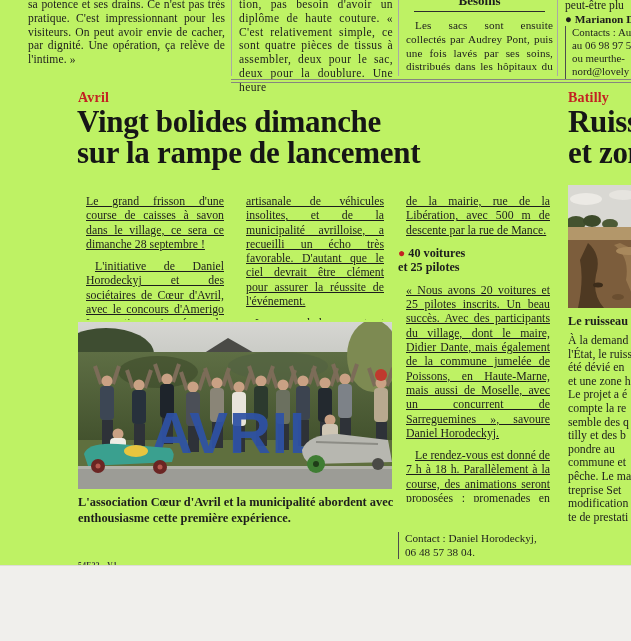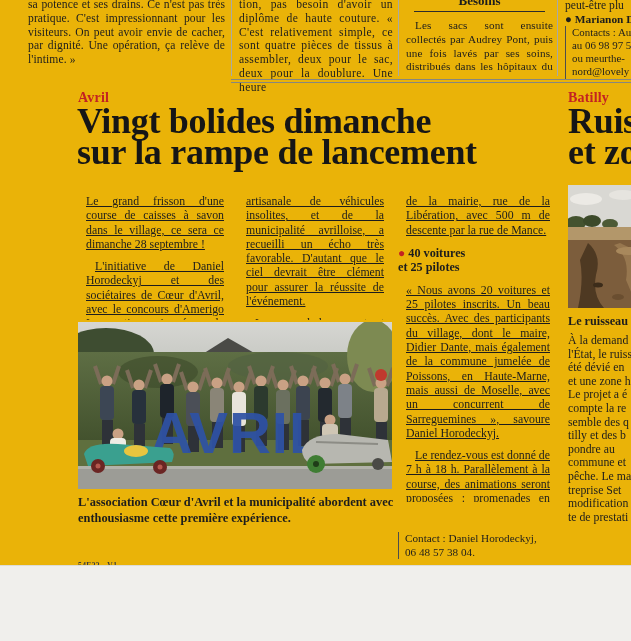--- a/index.html
+++ b/index.html
@@ -1,18 +1,18 @@
 <!DOCTYPE html>
 <html lang="fr"><head>
 <meta charset="utf-8">
 <style>
   html,body { margin:0; padding:0; background:#ffffff; }
   .page {
     position:relative; width:631px; height:641px; overflow:hidden;
-    background:#eab308; color:#1d1d1d;
+    background:#bef264; color:#1d1d1d;
     font-family:"Liberation Serif", serif;
   }
   .abs { position:absolute; }
   .just { text-align:justify; hyphens:auto; }
   .pre { white-space:pre-line; }
   p { margin:8px;text-decoration:underline; }
 
   
   .top-text { font-size:11.6px; line-height:13.8px; letter-spacing:0.1px; }
   .col-divider { width:1px; background:#a9a9a4; }
@@ -22,21 +22,21 @@
   .byline { font-weight:bold; font-size:11.4px; white-space:pre; }
   .contact-block {
     border-left:1.5px solid #4d4d4d; padding-left:6px;
     font-size:10.9px; line-height:13.2px; white-space:pre; overflow:hidden;
   }
   .double-rule { height:2px; border-top:1px solid #86867f; border-bottom:1px solid #86867f; }
 
   
   .kicker { font-weight:bold; font-size:14px; color:#c32222; letter-spacing:0.2px; }
   .headline {
-    font-weight:bold; font-size:36px; line-height:31px; color:#161616;
+    font-weight:bold; font-size:31px; line-height:31px; color:#161616;
     letter-spacing:-0.3px; white-space:pre-line;
   }
   .body-col { font-size:11.8px; line-height:14.3px; overflow:hidden; }
   .indent { text-indent:9px; }
   .subhead { font-weight:bold; font-size:12.2px; line-height:14.5px; margin:9px 0 4px 0; }
   .dot-red { color:#c32222; font-size:12px; }
   .caption { font-weight:bold; font-size:12.4px; line-height:15.5px; }
   .marker { font-size:7.5px; color:#3c3c3c; letter-spacing:0.4px; }
 
   .photo-frame { display:block; }

